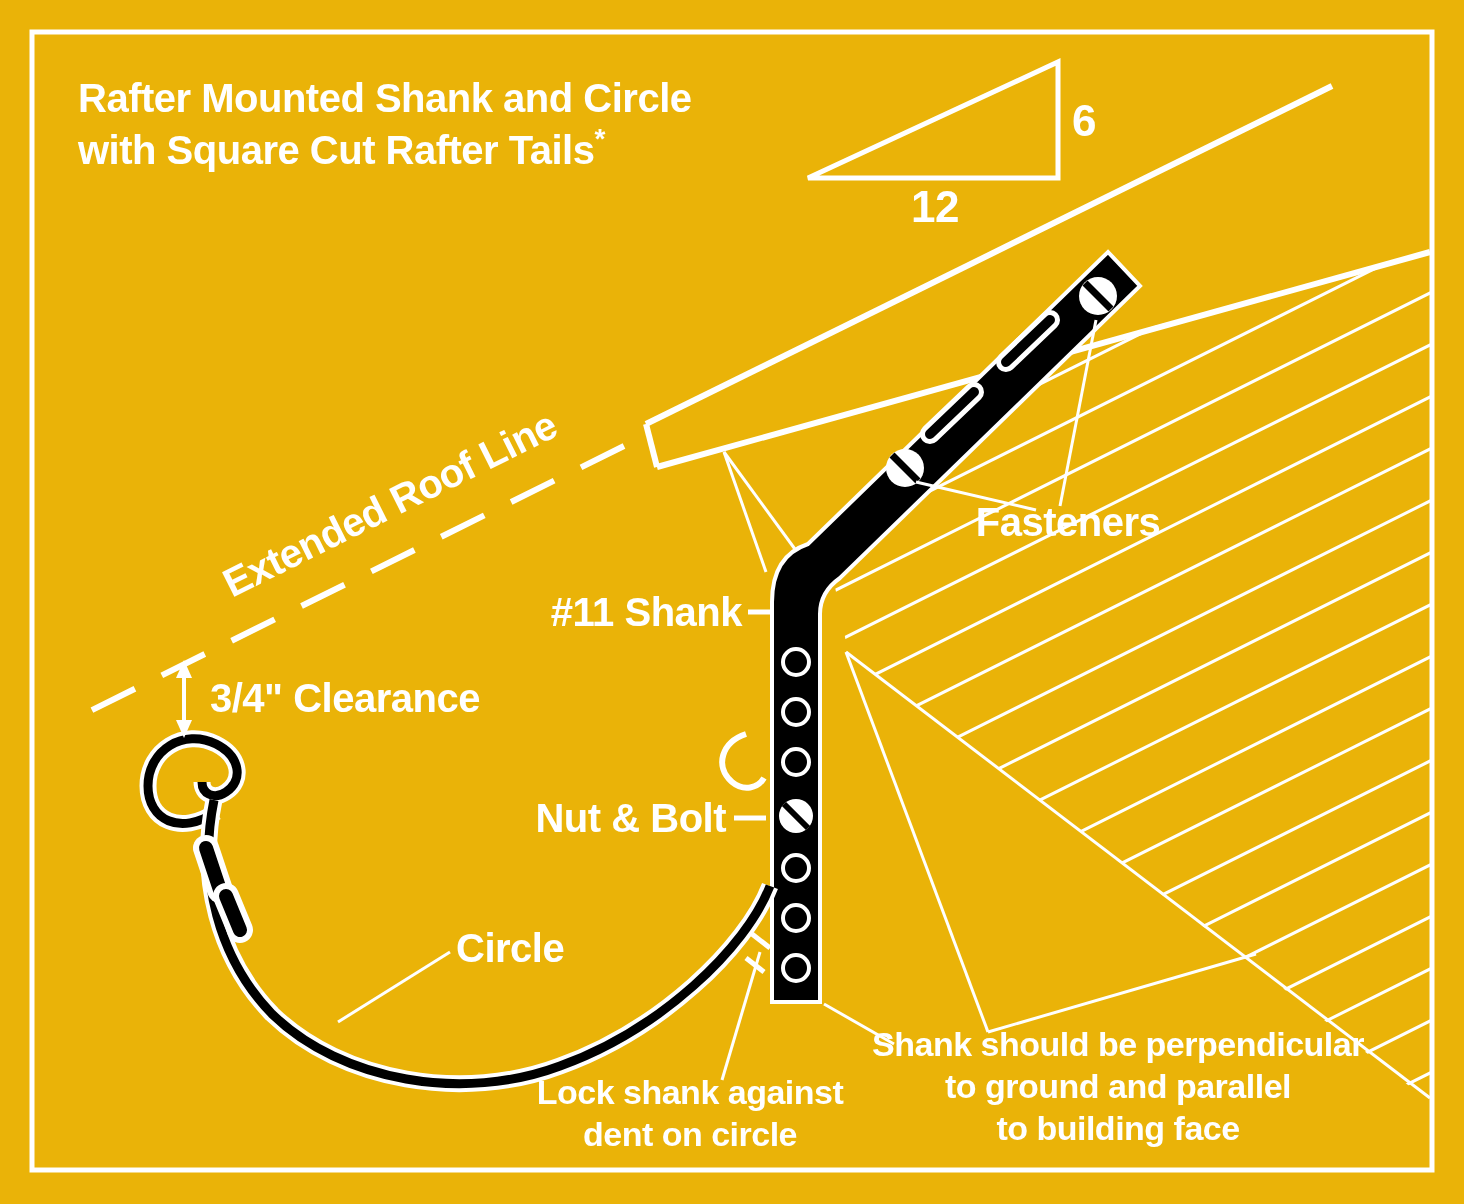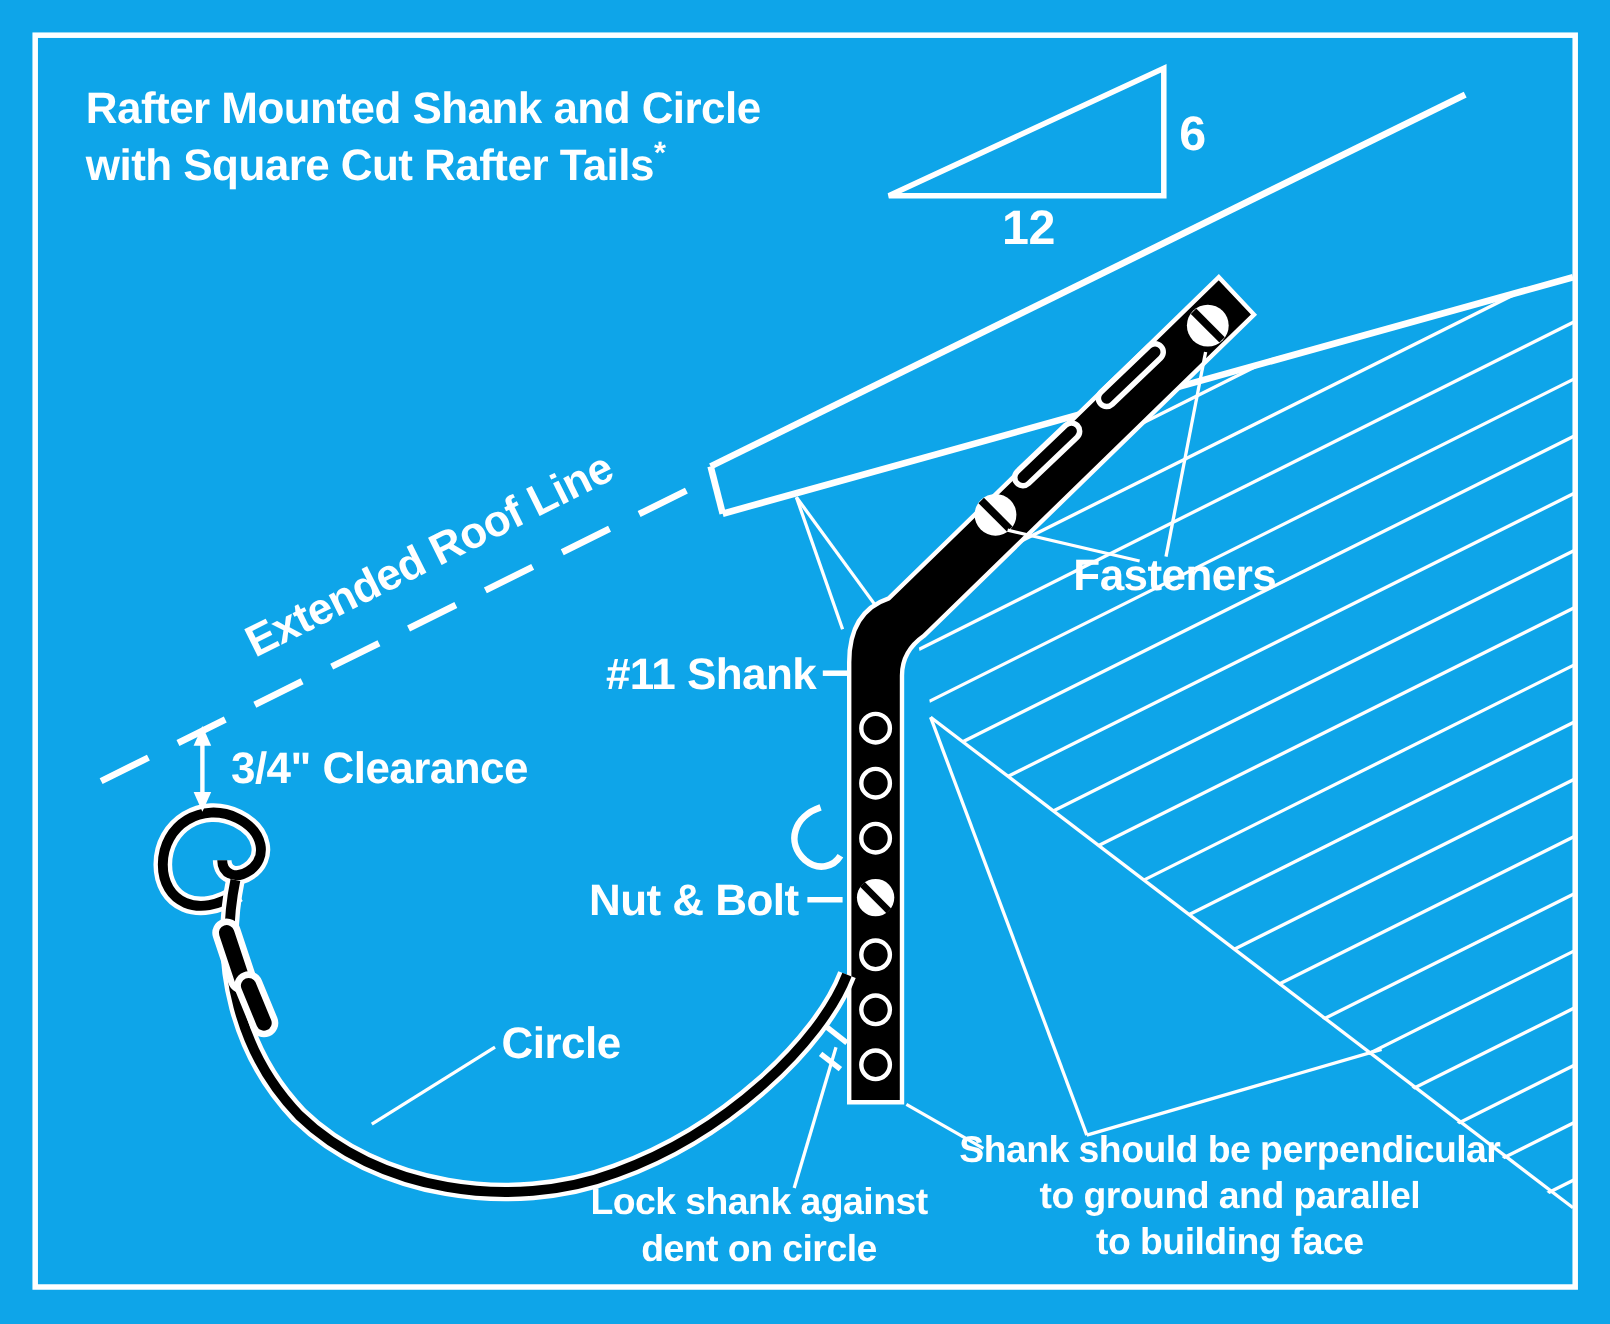--- a/index.html
+++ b/index.html
@@ -1,16 +1,16 @@
 <!DOCTYPE html>
 <html><head>
 <meta charset="utf-8">
 <style>
   html,body{margin:0;padding:0;background:#000;}
-  .stage{position:relative;width:1464px;height:1204px;background:#0ea5e9;overflow:hidden;}
+  .stage{position:relative;width:1464px;height:1204px;background:#eab308;overflow:hidden;}
   svg{display:block;}
   text{fill:#ffffff;font-family:"Liberation Sans",sans-serif;font-weight:700;letter-spacing:-0.5px;}
   .lbl{font-size:40px;}
   .small{font-size:34px;}
   .num{font-size:44px;}
   .title{font-size:40px;}
   .stroke{stroke:#ffffff;fill:none;}
   .thick{stroke-width:6;}
   .med{stroke-width:4;}
   .thin{stroke-width:3;}

